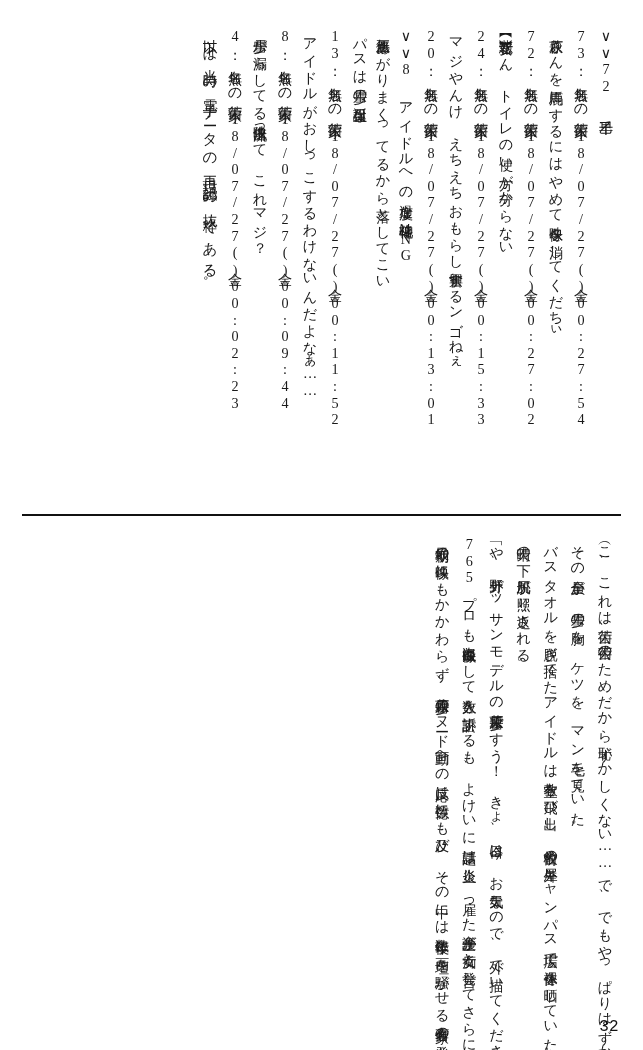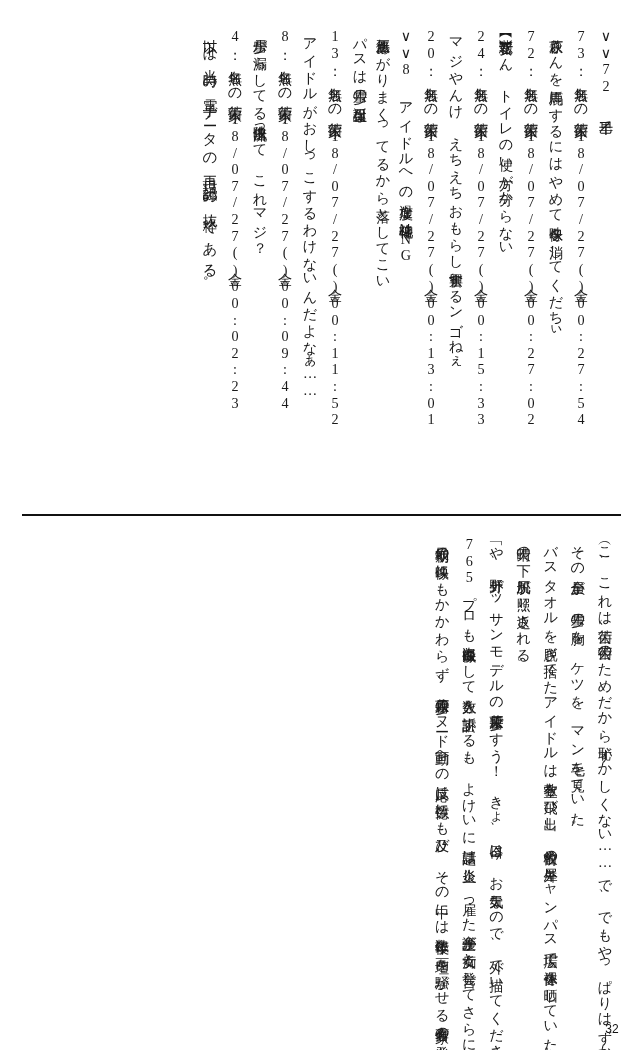--- a/index.html
+++ b/index.html
@@ -95,22 +95,22 @@
     line-height: 1.70;
     letter-spacing: 0.04em;
     height: 100%;
     margin-left: 3px;
   }
 
   .page-number {
     position: absolute;
     right: 24px;
     bottom: 14px;
-    font-size: 12px;
-    font-family: Liberation Sans, sans-serif;
+    font-size: 16px;
+    font-family: Liberation Mono, monospace;
     letter-spacing: 0.02em;
     color: #111;
   }
 </style>
 </head>
 <body>
 
 <div class="page">
 
   <div class="top-block">

